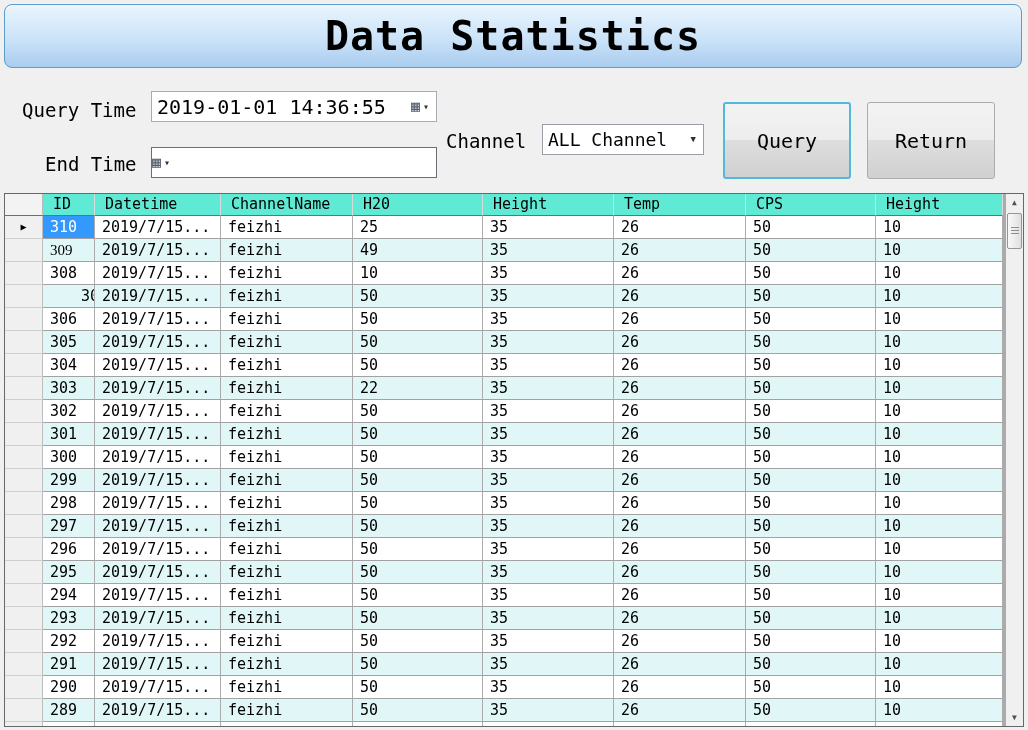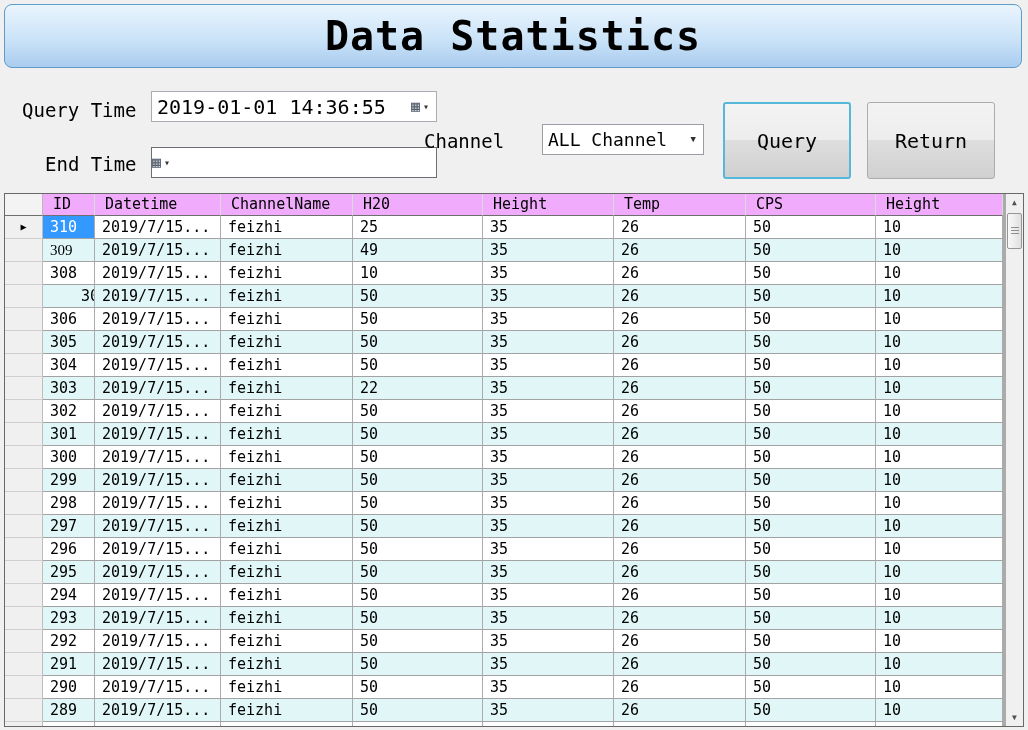--- a/index.html
+++ b/index.html
@@ -10,21 +10,21 @@
   .title-panel{position:absolute;left:4px;top:4px;width:1016px;height:62px;
     border:1px solid var(--title-border,#5F9CC9);border-radius:8px;
     background:linear-gradient(180deg,#EAF5FE 0%,#CBE3F8 55%,#A9CCEF 100%);
     display:flex;align-items:center;justify-content:center}
   .title-text{font-size:40px;font-weight:bold;letter-spacing:1px;white-space:nowrap}
 
   
   .lbl{position:absolute;font-size:19px;white-space:nowrap}
   #lbl-start{left:22px;top:99px}
   #lbl-end{left:45px;top:153px}
-  #lbl-channel{left:424px;top:130px}
+  #lbl-channel{left:446px;top:130px}
 
   
   .dtbox{position:absolute;left:151px;width:286px;height:31px;background:#FFF;
     border:1px solid #A9ACB2;box-sizing:border-box;display:flex;align-items:center;cursor:text}
   #start-box{top:91px}
   #end-box{top:147px;border-color:#6B6E74}
   .dtbox .val{font-size:20px;padding-left:5px;flex:1;white-space:nowrap}
   .dt-icon{display:flex;align-items:center;margin-right:7px;cursor:default}
   .cal{font-size:15px;color:#55606E;line-height:1}
   .caret{font-size:10px;color:#333;margin-left:3px;line-height:1}
@@ -42,21 +42,21 @@
     border:1px solid #ACACAC;border-radius:3px;box-sizing:border-box;cursor:pointer}
   #btn-query{left:723px;border:2px solid var(--query-border,#55B7DA)}
   #btn-return{left:867px}
 
   
   .grid{position:absolute;left:4px;top:193px;width:1020px;height:534px;background:#ABABAB;
     border:1px solid #686868;box-sizing:border-box;overflow:hidden}
   .ghead{position:absolute;left:0;top:0;height:22px;display:flex}
   .corner{width:38px;height:22px;background:#F3F3F3;border-right:1px solid #B9B9B9;
     border-bottom:1px solid #6F6F6F;box-sizing:border-box}
-  .hcell{height:22px;background:#f0abfc;border-right:1px solid #DADADA;border-bottom:1px solid #6F6F6F;
+  .hcell{height:22px;background:#5eead4;border-right:1px solid #DADADA;border-bottom:1px solid #6F6F6F;
     box-sizing:border-box;font-size:15px;line-height:21px;padding-left:10px;white-space:nowrap;overflow:hidden;cursor:pointer}
   .gbody{position:absolute;left:0;top:22px;width:998px}
   .grid-row{display:flex;height:23px}
   .rowhdr{width:38px;background:#F0F0F0;border-right:1px solid #BDBDBD;border-bottom:1px solid #CFCFCF;
     box-sizing:border-box;display:flex;align-items:center;justify-content:center;cursor:pointer}
   .pointer{font-size:10px;color:#000;line-height:1}
   .cell{background:#FFF;border-right:1px solid #ABABAB;border-bottom:1px solid #A2A2A2;
     box-sizing:border-box;font-size:15px;line-height:22px;padding-left:7px;white-space:nowrap;overflow:hidden;cursor:default}
   .grid-row.alt .cell{background:var(--alt-row,#E1F7F7)}
   .cell.selected{background:var(--sel-bg,#3399FF);color:#FFF}

